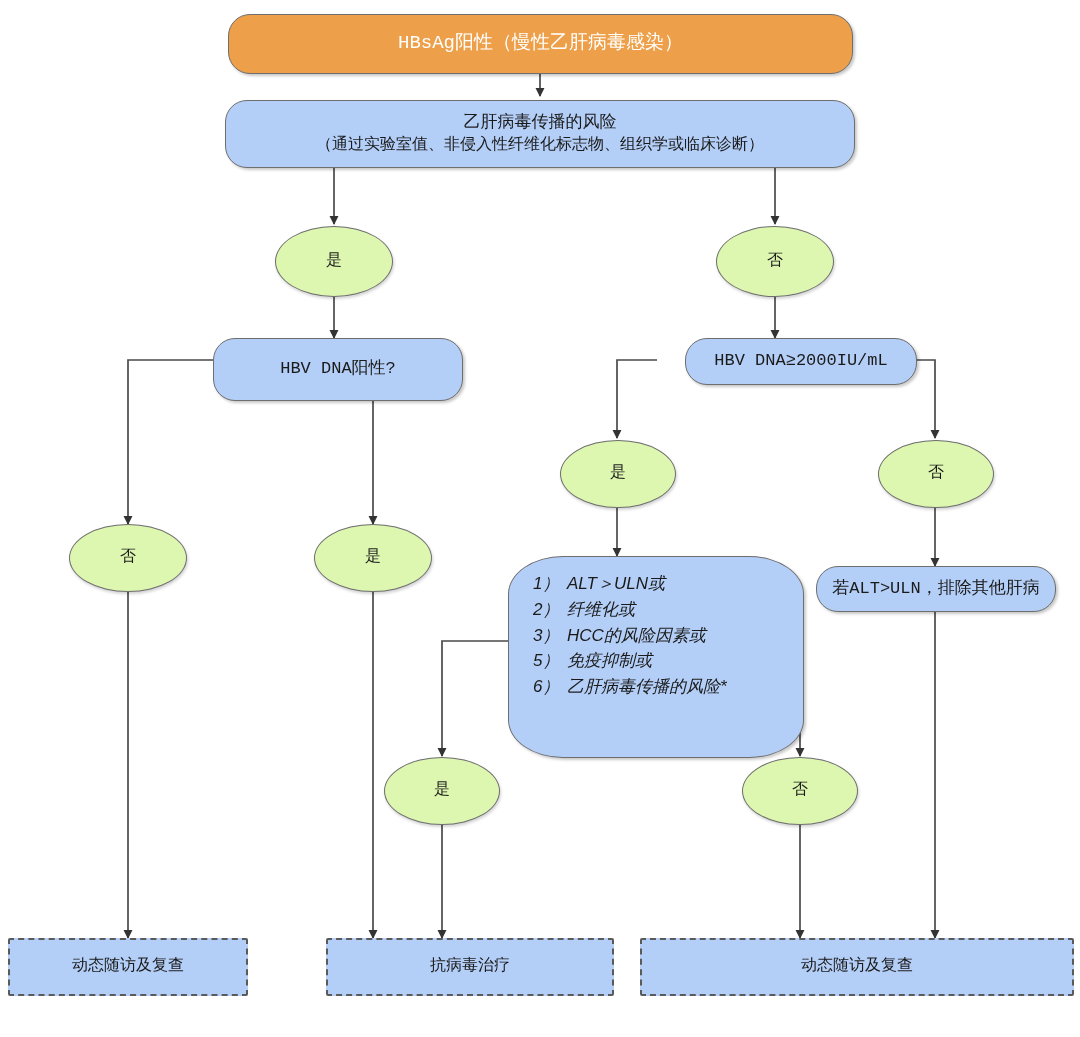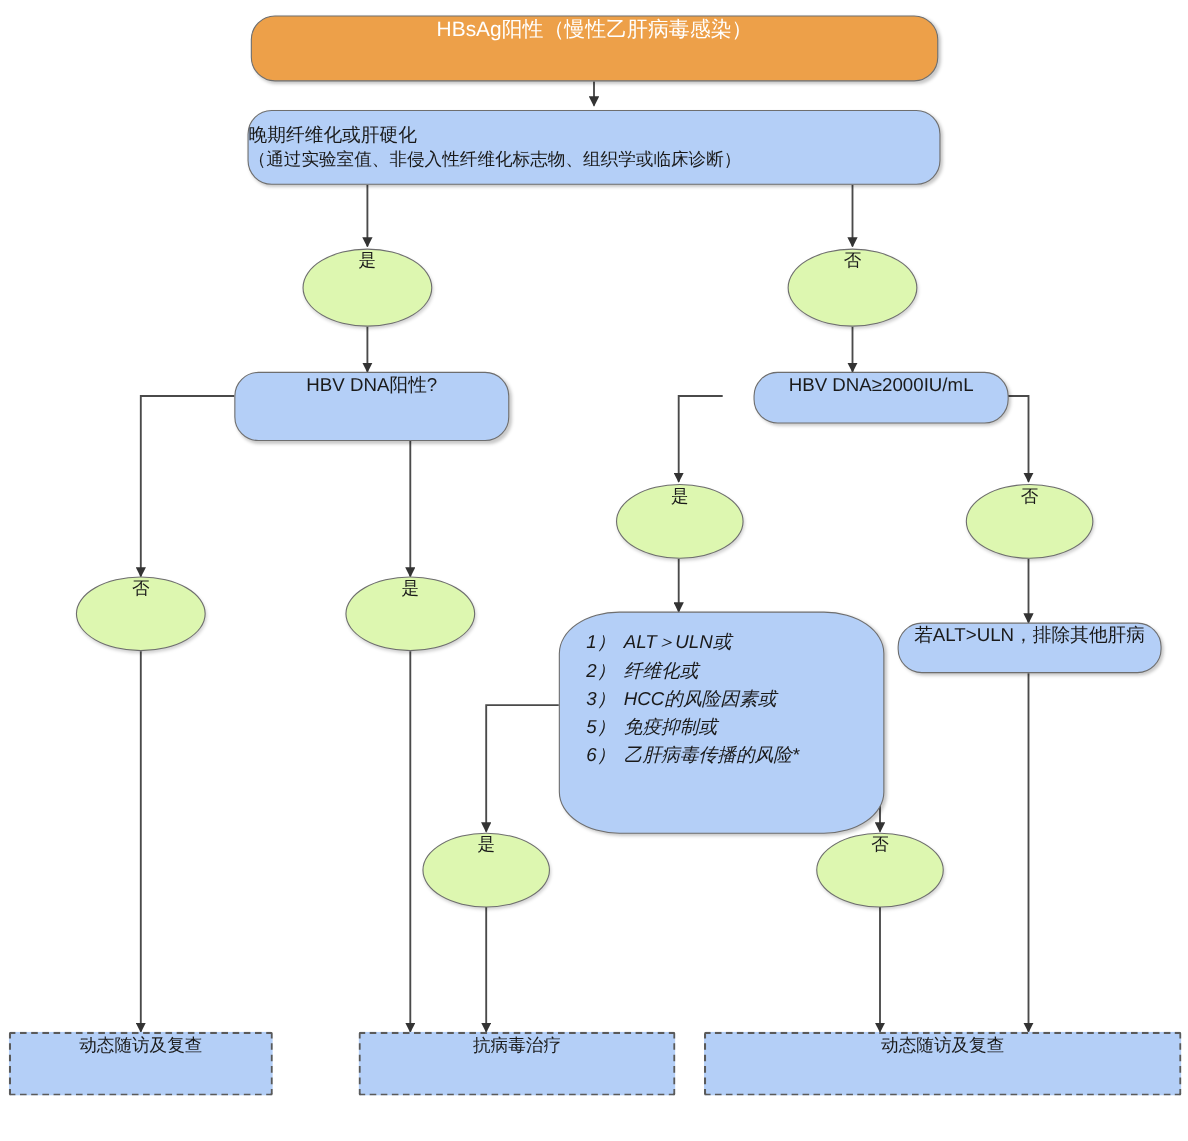--- a/index.html
+++ b/index.html
@@ -22,25 +22,26 @@
     left: 0;
     top: 0;
     width: 1080px;
     height: 1037px;
     pointer-events: none;
   }
   .node {
     position: absolute;
     box-sizing: border-box;
     display: flex;
-    align-items: flex-start;
+    align-items: center;
     justify-content: center;
     text-align: center;
     color: #1a1a1a;
     line-height: 1.35;
+    font-family: Liberation Mono, monospace;
   }
   
   .rounded {
     border: 1.6px solid #6e6e6e;
     border-radius: 22px;
     box-shadow: 2px 2px 3px rgba(0,0,0,0.22);
   }
   .orange {
     background: #eda049;
     color: #ffffff;
@@ -141,21 +142,21 @@
 
       <path d="M 935 612 L 935 938"></path>
     </g>
   </svg>
 
   <div class="node rounded orange t-title" style="left:228px; top:14px; width:625px; height:60px;">
     <span>HBsAg阳性（慢性乙肝病毒感染）</span>
   </div>
 
   <div class="node rounded blue t-proc" style="left:225px; top:100px; width:630px; height:68px; flex-direction:column;">
-    <span>晚期纤维化或肝硬化</span>
+    <span>乙肝病毒传播的风险</span>
     <span class="t-small">（通过实验室值、非侵入性纤维化标志物、组织学或临床诊断）</span>
   </div>
 
   <div class="node ellipse t-yn" style="left:275px; top:226px; width:118px; height:71px;">
     <span>是</span>
   </div>
 
   <div class="node ellipse t-yn" style="left:716px; top:226px; width:118px; height:71px;">
     <span>否</span>
   </div>

